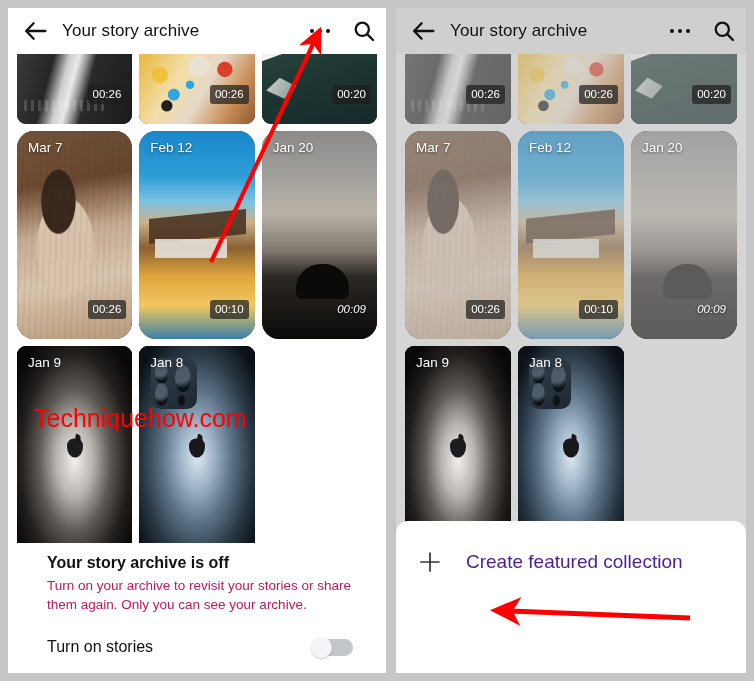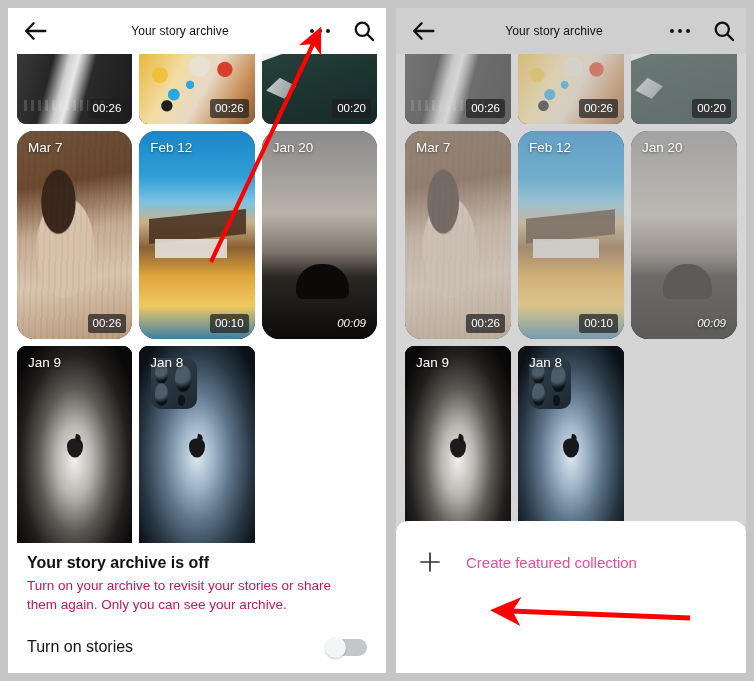--- a/index.html
+++ b/index.html
@@ -16,21 +16,21 @@
   #panel-left  { left: 8px;  width: 378px; background: #ffffff; }
   #panel-right { left: 396px; width: 350px; background: #ffffff; }
 
   
   .appbar {
     position: relative; height: 46px; width: 100%;
     display: flex; align-items: center; background: #ffffff;
   }
   .appbar.dim { background: #cfcfcf; }
   .ab-back { width: 54px; display: flex; align-items: center; justify-content: center; }
-  .ab-title { flex: 1; text-align: center; font-size: 12px; color: #111; letter-spacing: .1px; }
+  .ab-title { flex: 1; text-align: left; font-size: 17px; color: #111; letter-spacing: .1px; }
   .ab-dots { width: 44px; display: flex; align-items: center; justify-content: center; gap: 3.5px; }
   .ab-dots i { width: 4.3px; height: 4.3px; border-radius: 50%; background: #111; display: block; }
   .ab-search { width: 44px; display: flex; align-items: center; justify-content: center; }
 
   
   .grid {
     position: relative; width: 100%;
     padding: 0 9px; display: grid; grid-template-columns: repeat(3, 1fr);
     column-gap: 7px; row-gap: 7px; background: #fff;
   }
@@ -41,21 +41,21 @@
   }
   .tile.row-top { height: 70px; border-radius: 0 0 9px 9px; }
   .tile.row-mid { height: 208px; }
   .tile.row-bot { height: 197px; border-radius: 9px 9px 0 0; }
   .tile-date {
     position: absolute; top: 9px; left: 11px; z-index: 4;
     color: #fff; font-size: 13.5px;
     text-shadow: 0 1px 3px rgba(0,0,0,.55);
   }
   .tile-dur {
-    position: absolute; right: 6px; bottom: 6px; z-index: 4;
+    position: absolute; right: 6px; bottom: 20px; z-index: 4;
     background: rgba(30,30,30,.72); color: #fff;
     font-size: 11.5px; line-height: 1; padding: 4px 5px; border-radius: 3px;
   }
   .tile-dur.plain { background: transparent; text-shadow: 0 1px 3px rgba(0,0,0,.7); font-style: italic; }
 
   
   .art { position: absolute; inset: 0; }
   .art-suit {
     background:
       linear-gradient(105deg, #3a3a3a 0%, #262626 28%, #cfcfcf 40%, #e9e9e9 47%,
@@ -149,42 +149,42 @@
   }
   .cam-module i.c1 { left:8%;  top:8%; }
   .cam-module i.c2 { left:52%; top:14%; width:36%; height:52%; }
   .cam-module i.c3 { left:8%;  top:50%; }
   .cam-module i.c4 { left:58%; top:72%; width:16%; height:22%; background:#0e1318; }
 
   
   .dimmer { position:absolute; inset:0; background:rgba(190,190,190,.45); z-index:3; }
 
   
-  .footer { position:absolute; left:0; right:0; bottom:0; background:#fff; padding:0 19px; }
+  .footer { position:absolute; left:6px; right:0; bottom:0; background:#fff; padding:0 33px; }
   .f-title { font-size:16px; font-weight:700; color:#111; padding-top:8px; }
   .f-desc  { font-size:13.5px; color:#be185d; line-height:1.45; padding-top:4px; max-width:330px; }
   .f-row   { display:flex; align-items:center; justify-content:space-between; padding:22px 0 16px; }
   .f-row-label { font-size:16px; color:#111; }
   .switch { position:relative; width:42px; height:20px; }
   .switch .track { position:absolute; right:0; top:2px; width:34px; height:17px;
                    background:#c3c7cc; border-radius:9px; }
   .switch .knob  { position:absolute; left:0; top:0; width:21px; height:21px;
                    background:#f4f5f6; border-radius:50%;
                    box-shadow:0 1px 2px rgba(0,0,0,.22); }
 
   
   .sheet {
     position:absolute; left:0; right:0; bottom:0; height:152px;
     background:#fff; border-radius:12px 12px 0 0; z-index:6; padding:0 22px;
   }
   .sheet-row { display:flex; align-items:center; height:58px; gap:24px; }
   .sheet-row:first-child { margin-top:12px; }
   .sheet-row:nth-child(2){ margin-top:14px; }
   .sheet-icon { width:24px; height:24px; display:flex; align-items:center; justify-content:center; }
-  .sheet-label { font-size:15px; color:#ec4899; }
+  .sheet-label { font-size:19px; color:#4c1d95; }
 
   
   .watermark {
     position:absolute; left:26px; top:396px; z-index:9;
     color:#ff0000; font-size:25px; font-weight:400;
     font-family:"Liberation Sans", sans-serif; white-space:nowrap;
   }
 
   
   .arrow-layer { position:absolute; inset:0; z-index:20; pointer-events:none; }
@@ -261,20 +261,21 @@
               <i class="c2"></i>
               <i class="c3"></i>
               <i class="c4"></i>
           </div>
           <div class="apple-logo"></div>
         </div>
         <div class="tile-date">Jan 8</div>
       </div>
     </div>
 
+    <div class="watermark">Techniquehow.com</div>
 
     <div class="footer">
       <div class="f-title">Your story archive is off</div>
       <div class="f-desc">Turn on your archive to revisit your stories or share them again. Only you can see your archive.</div>
       <div class="f-row">
         <div class="f-row-label">Turn on stories</div>
         <div class="switch">
           <div class="track"></div>
           <div class="knob"></div>
         </div>

